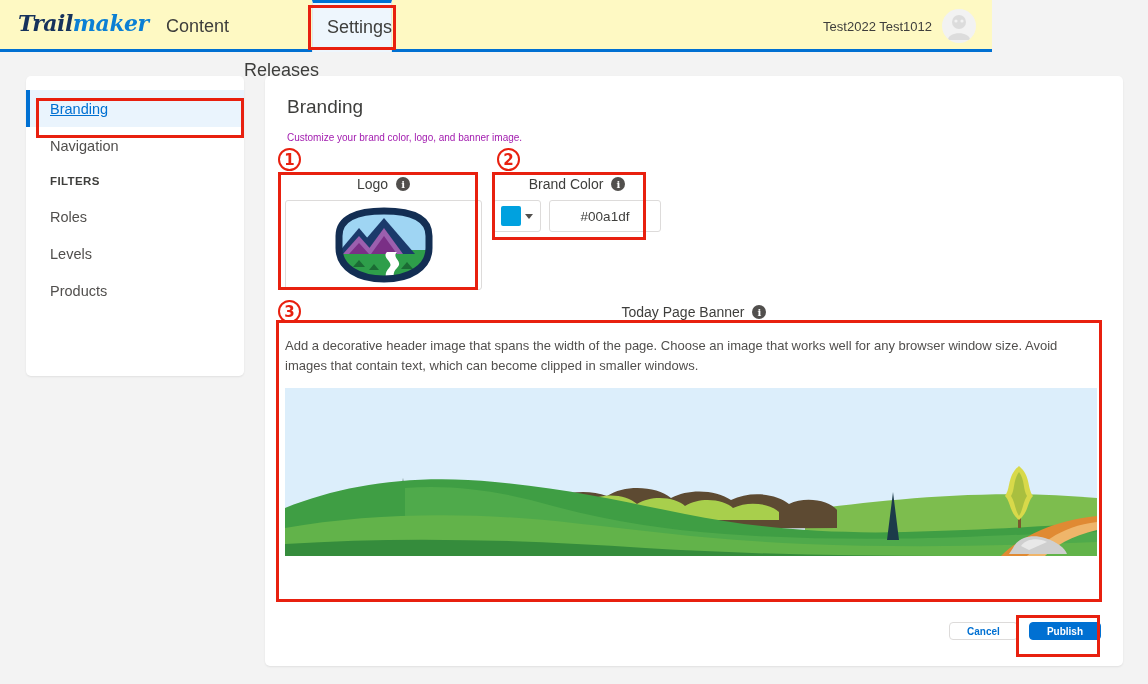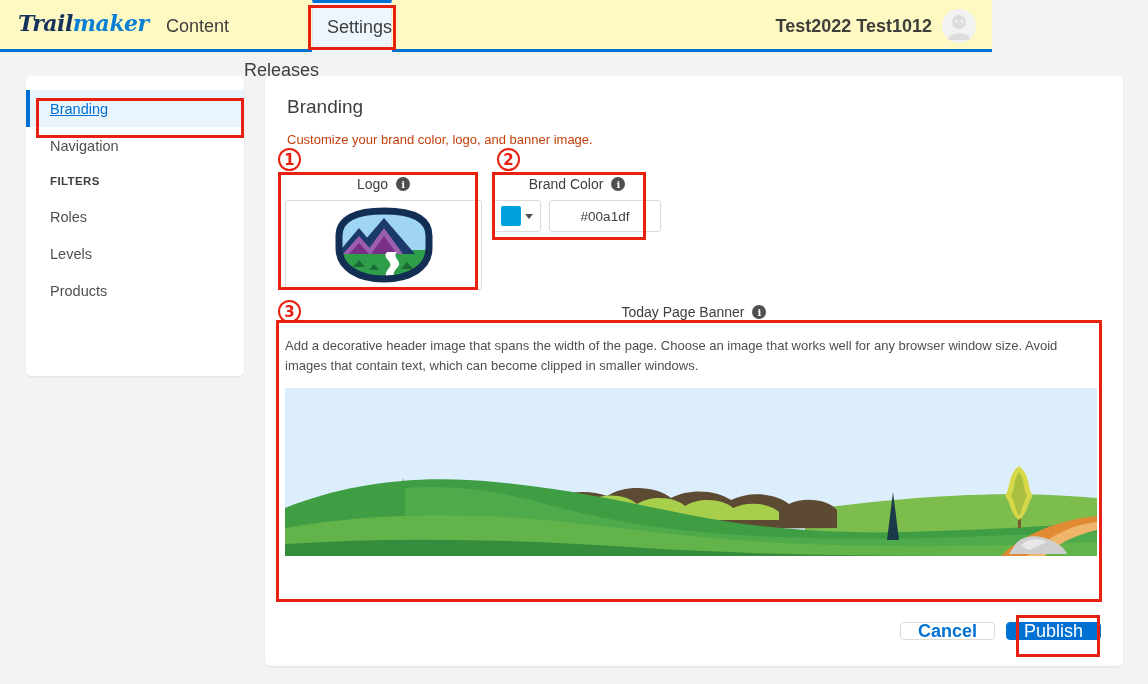--- a/index.html
+++ b/index.html
@@ -40,21 +40,21 @@
     border-top: 3px solid #0070d2;
     border-left: 1px solid #e3e6ea;
     border-right: 1px solid #e3e6ea;
     color: #3e3e3c;
   }
 
   #user-area {
     position: absolute; right: 16px; top: 0; height: 52px;
     display: flex; align-items: center; gap: 10px;
   }
-  #user-name { font-size: 18px; font-weight: bold; color: #3e3e3c; }
+  #user-name { font-size: 13px; font-weight: normal; color: #3e3e3c; }
   #avatar {
     width: 34px; height: 34px; border-radius: 50%;
     background: #f2f2f2; position: relative; overflow: hidden;
   }
   #avatar svg { position: absolute; left: 4px; top: 3px; }
 
   
   #sidebar-card {
     position: absolute; left: 26px; top: 76px;
     width: 218px; height: 300px;
@@ -91,21 +91,21 @@
     background: #fff; border-radius: 5px;
     box-shadow: 0 1px 2px rgba(0,0,0,.08);
   }
 
   #page-title {
     position: absolute; left: 22px; top: 20px;
     font-size: 19px; color: #3e3e3c;
   }
   #page-sub {
     position: absolute; left: 22px; top: 56px;
-    font-size: 13px; color: #c2410c;
+    font-size: 10px; color: #a21caf;
   }
 
   
   .info {
     display: inline-flex; align-items: center; justify-content: center;
     width: 14px; height: 14px; border-radius: 50%;
     background: #514f4d; color: #fff;
     font-size: 10px; font-weight: bold;
     font-family: "DejaVu Serif", serif;
     vertical-align: middle; cursor: pointer;
@@ -160,31 +160,31 @@
     display: block;
   }
 
   
   #footer {
     position: absolute; right: 22px; bottom: 26px;
     display: flex; gap: 0; align-items: center;
   }
   .btn {
     height: 16px; padding: 8px 17px;
-    font-size: 18px; border-radius: 4px;
+    font-size: 10px; border-radius: 4px;
     display: flex; align-items: center; justify-content: center;
     cursor: pointer;
   }
   #btn-cancel {
     background: #fff; border: 1px solid #dddbda; color: #0070d2;
     font-weight: bold;
   }
   #btn-publish {
     background: #0070d2; border: 1px solid #0070d2; color: #fff;
-    font-weight: normal; margin-left: 11px;
+    font-weight: bold; margin-left: 11px;
   }
 
   
   .annot {
     position: absolute; border: 3px solid #e8200f;
     pointer-events: none; z-index: 40;
   }
   .marker {
     position: absolute; z-index: 41;
     width: 23px; height: 23px; border-radius: 50%;

